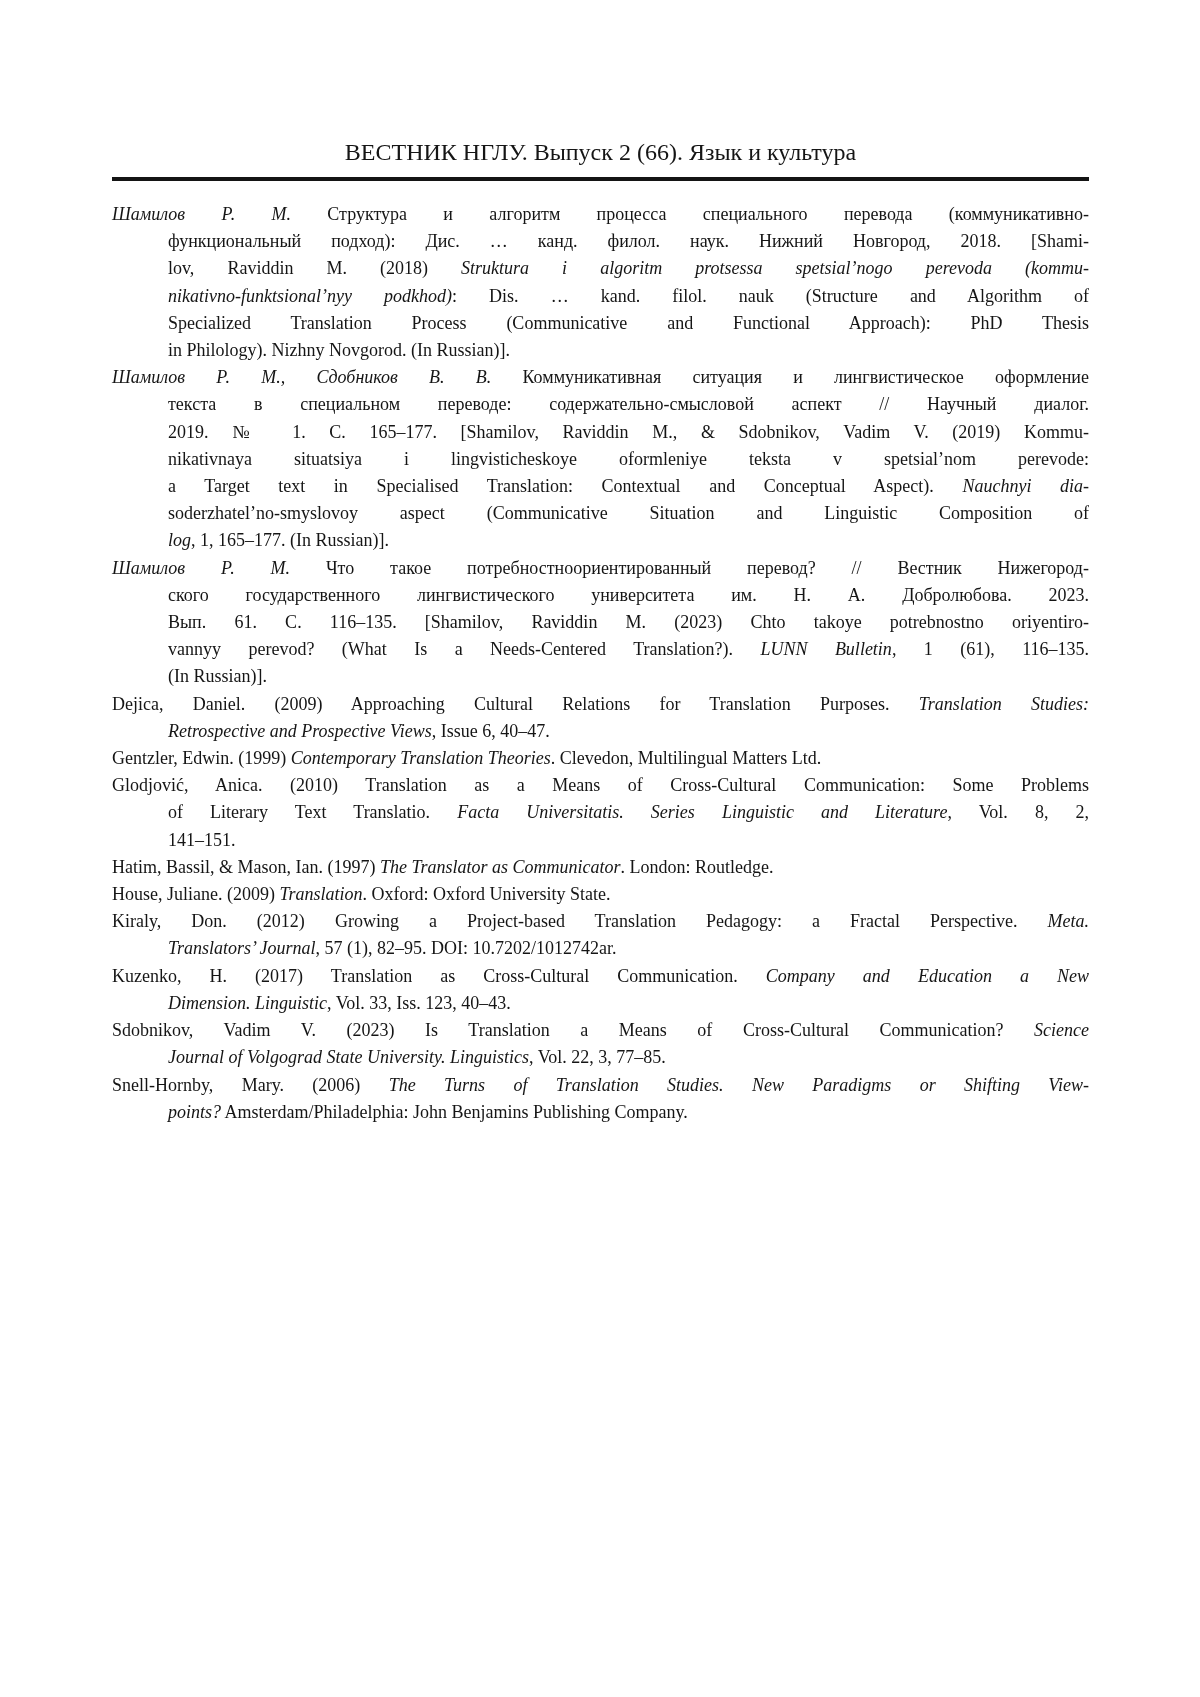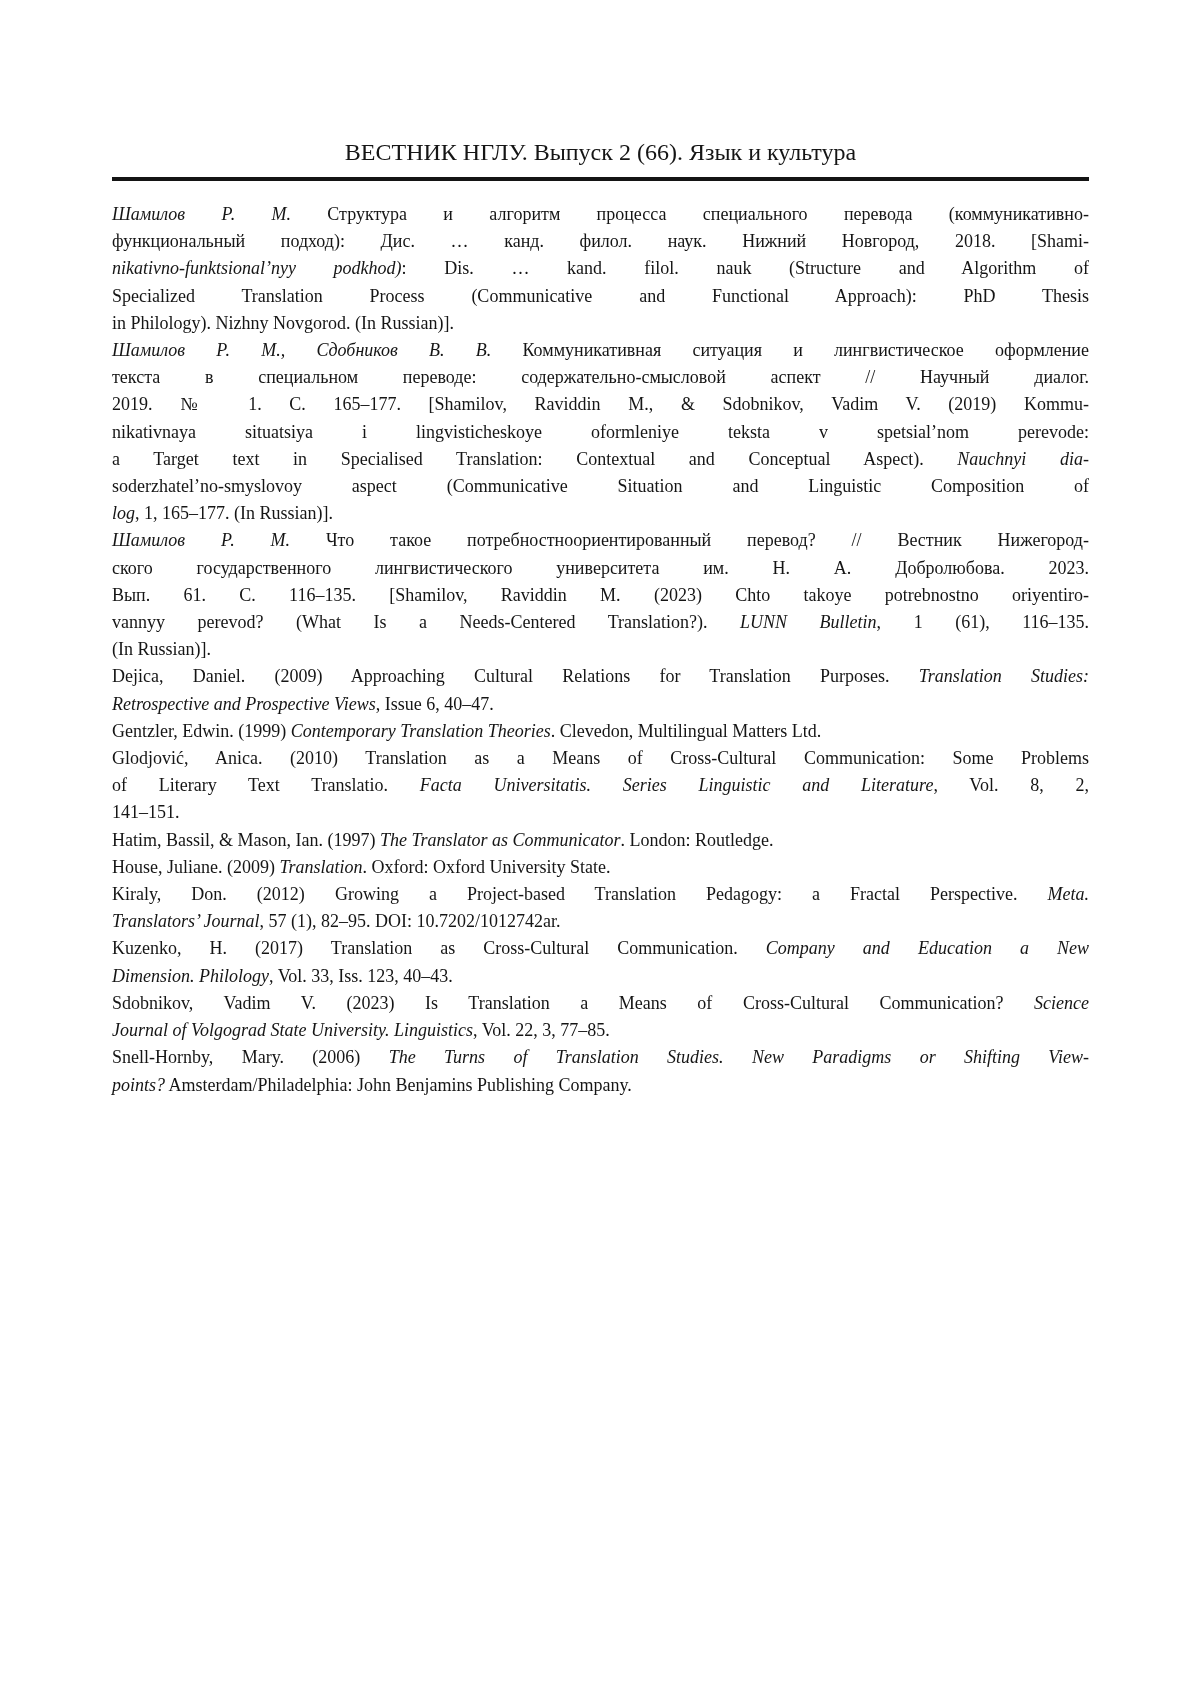--- a/index.html
+++ b/index.html
@@ -41,20 +41,21 @@
   .ref-entry { }
   .ref-line {
     text-align: justify;
     text-align-last: justify;
   }
   .ref-line.noj {
     text-align: left;
     text-align-last: left;
   }
   .ref-line.ind {
+    margin-left: 56px;
   }
   .it { font-style: italic; }
   .page-number {
     position: absolute;
     left: 0;
     top: 1546px;
     width: 1200px;
     text-align: center;
     font-size: 33px;
     line-height: 32px;
@@ -64,20 +65,21 @@
 <body>
 
 <div class="page">
   <div class="header-title">ВЕСТНИК НГЛУ. Выпуск 2 (66). Язык и культура</div>
   <div class="header-rule"></div>
 
   <div class="references">
       <div class="ref-entry">
         <div class="ref-line"><span class="it">Шамилов Р. М.</span><span> Структура и алгоритм процесса специального перевода (коммуникативно-</span></div>
         <div class="ref-line ind"><span>функциональный подход): Дис. … канд. филол. наук. Нижний Новгород, 2018. [Shami-</span></div>
+        <div class="ref-line ind"><span>lov, Raviddin M. (2018) </span><span class="it">Struktura i algoritm protsessa spetsial’nogo perevoda (kommu-</span></div>
         <div class="ref-line ind"><span class="it">nikativno-funktsional’nyy podkhod)</span><span>: Dis. … kand. filol. nauk (Structure and Algorithm of</span></div>
         <div class="ref-line ind"><span>Specialized Translation Process (Communicative and Functional Approach): PhD Thesis</span></div>
         <div class="ref-line ind noj"><span>in Philology). Nizhny Novgorod. (In Russian)].</span></div>
       </div>
       <div class="ref-entry">
         <div class="ref-line"><span class="it">Шамилов Р. М., Сдобников В. В.</span><span> Коммуникативная ситуация и лингвистическое оформление</span></div>
         <div class="ref-line ind"><span>текста в специальном переводе: содержательно-смысловой аспект // Научный диалог.</span></div>
         <div class="ref-line ind"><span>2019. № 1. С. 165–177. [Shamilov, Raviddin M., &amp; Sdobnikov, Vadim V. (2019) Kommu-</span></div>
         <div class="ref-line ind"><span>nikativnaya situatsiya i lingvisticheskoye oformleniye teksta v spetsial’nom perevode:</span></div>
         <div class="ref-line ind"><span>a Target text in Specialised Translation: Contextual and Conceptual Aspect). </span><span class="it">Nauchnyi dia-</span></div>
@@ -108,21 +110,21 @@
       </div>
       <div class="ref-entry">
         <div class="ref-line noj"><span>House, Juliane. (2009) </span><span class="it">Translation</span><span>. Oxford: Oxford University State.</span></div>
       </div>
       <div class="ref-entry">
         <div class="ref-line"><span>Kiraly, Don. (2012) Growing a Project-based Translation Pedagogy: a Fractal Perspective. </span><span class="it">Meta.</span></div>
         <div class="ref-line ind noj"><span class="it">Translators’ Journal</span><span>, 57 (1), 82–95. DOI: 10.7202/1012742ar.</span></div>
       </div>
       <div class="ref-entry">
         <div class="ref-line"><span>Kuzenko, H. (2017) Translation as Cross-Cultural Communication. </span><span class="it">Company and Education a New</span></div>
-        <div class="ref-line ind noj"><span class="it">Dimension. Philology</span><span>, Vol. 33, Iss. 123, 40–43.</span></div>
+        <div class="ref-line ind noj"><span class="it">Dimension. Linguistic</span><span>, Vol. 33, Iss. 123, 40–43.</span></div>
       </div>
       <div class="ref-entry">
         <div class="ref-line"><span>Sdobnikov, Vadim V. (2023) Is Translation a Means of Cross-Cultural Communication? </span><span class="it">Science</span></div>
         <div class="ref-line ind noj"><span class="it">Journal of Volgograd State University. Linguistics</span><span>, Vol. 22, 3, 77–85.</span></div>
       </div>
       <div class="ref-entry">
         <div class="ref-line"><span>Snell-Hornby, Mary. (2006) </span><span class="it">The Turns of Translation Studies. New Paradigms or Shifting View-</span></div>
         <div class="ref-line ind noj"><span class="it">points?</span><span> Amsterdam/Philadelphia: John Benjamins Publishing Company.</span></div>
       </div>
     </div>

